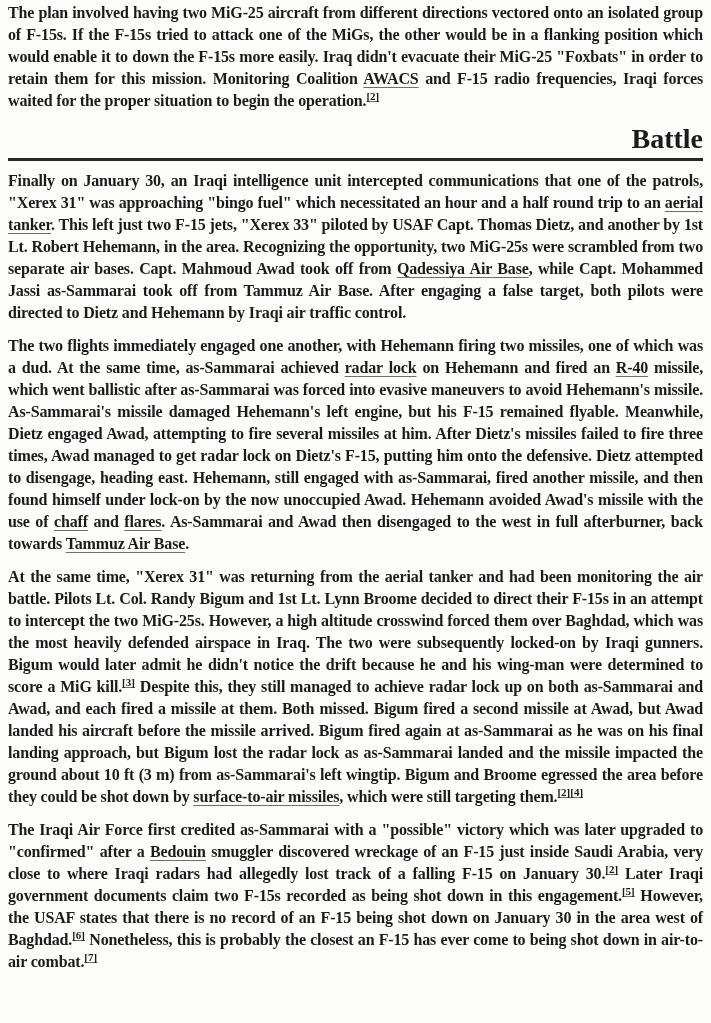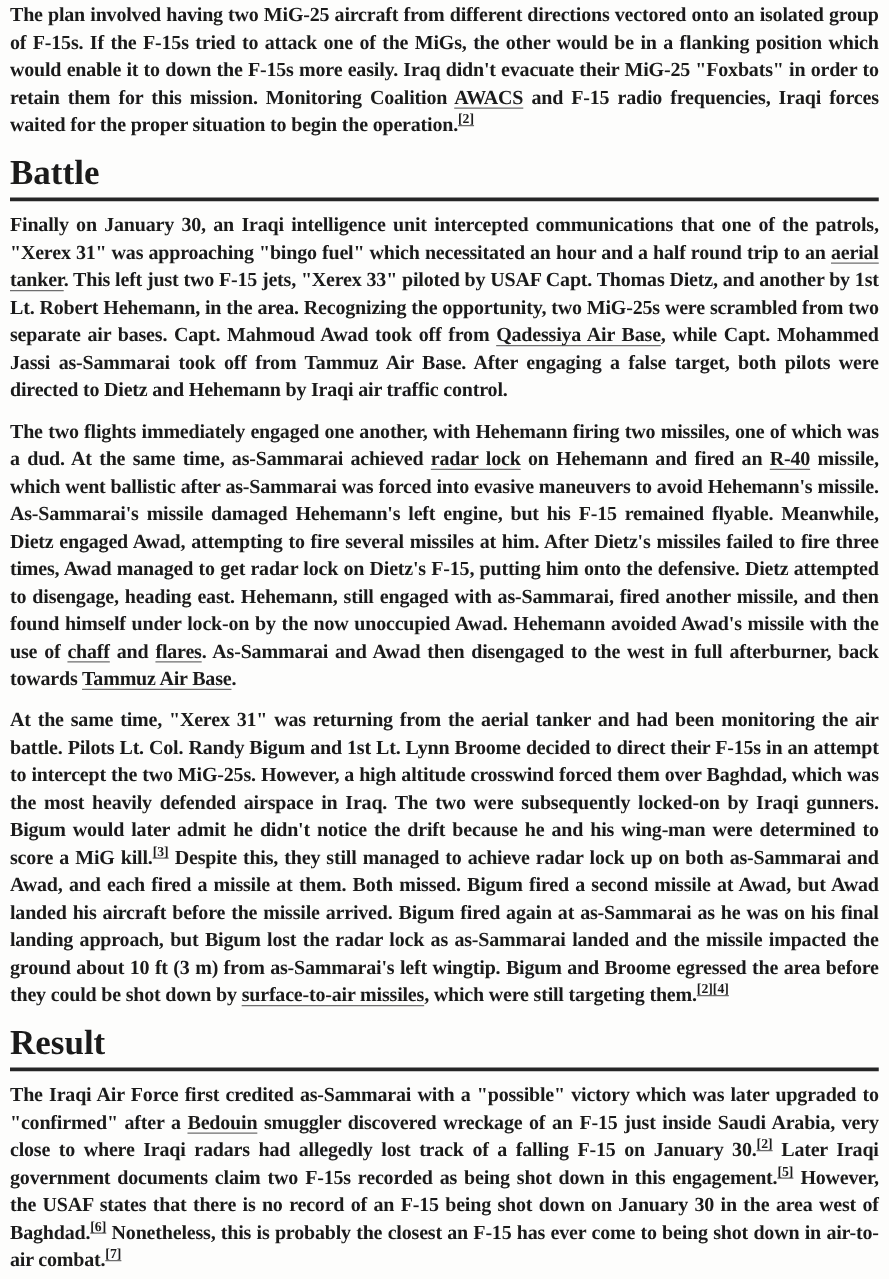--- a/index.html
+++ b/index.html
@@ -27,21 +27,21 @@
     font-weight: bold;
   }
   .section-heading {
     font-size: 28px;
     line-height: 32px;
     font-weight: bold;
     letter-spacing: 0;
     margin: 5px 0 9px 0;
     padding-bottom: 3px;
     border-bottom: 3px solid #262626;
-    text-align: left;
+    text-align: right;
   }
   .wikilink {
     color: inherit;
     text-decoration: underline;
     text-decoration-color: #6e6e6e;
     text-decoration-thickness: 1px;
     text-underline-offset: 2.5px;
     cursor: pointer;
   }
   sup.ref {
@@ -57,15 +57,14 @@
 </style>
 </head>
 <body>
 
 <main class="article">
     <p class="para">The plan involved having two MiG-25 aircraft from different directions vectored onto an isolated group of F-15s. If the F-15s tried to attack one of the MiGs, the other would be in a flanking position which would enable it to down the F-15s more easily. Iraq didn't evacuate their MiG-25 "Foxbats" in order to retain them for this mission. Monitoring Coalition <a class="wikilink">AWACS</a> and F-15 radio frequencies, Iraqi forces waited for the proper situation to begin the operation.<sup class="ref">[2]</sup></p>
     <h2 class="section-heading">Battle</h2>
     <p class="para">Finally on January 30, an Iraqi intelligence unit intercepted communications that one of the patrols, "Xerex 31" was approaching "bingo fuel" which necessitated an hour and a half round trip to an <a class="wikilink">aerial tanker</a>. This left just two F-15 jets, "Xerex 33" piloted by USAF Capt. Thomas Dietz, and another by 1st Lt. Robert Hehemann, in the area. Recognizing the opportunity, two MiG-25s were scrambled from two separate air bases. Capt. Mahmoud Awad took off from <a class="wikilink">Qadessiya Air Base</a>, while Capt. Mohammed Jassi as-Sammarai took off from Tammuz Air Base. After engaging a false target, both pilots were directed to Dietz and Hehemann by Iraqi air traffic control.</p>
     <p class="para">The two flights immediately engaged one another, with Hehemann firing two missiles, one of which was a dud. At the same time, as-Sammarai achieved <a class="wikilink">radar lock</a> on Hehemann and fired an <a class="wikilink">R-40</a> missile, which went ballistic after as-Sammarai was forced into evasive maneuvers to avoid Hehemann's missile. As-Sammarai's missile damaged Hehemann's left engine, but his F-15 remained flyable. Meanwhile, Dietz engaged Awad, attempting to fire several missiles at him. After Dietz's missiles failed to fire three times, Awad managed to get radar lock on Dietz's F-15, putting him onto the defensive. Dietz attempted to disengage, heading east. Hehemann, still engaged with as-Sammarai, fired another missile, and then found himself under lock-on by the now unoccupied Awad. Hehemann avoided Awad's missile with the use of <a class="wikilink">chaff</a> and <a class="wikilink">flares</a>. As-Sammarai and Awad then disengaged to the west in full afterburner, back towards <a class="wikilink">Tammuz Air Base</a>.</p>
     <p class="para">At the same time, "Xerex 31" was returning from the aerial tanker and had been monitoring the air battle. Pilots Lt. Col. Randy Bigum and 1st Lt. Lynn Broome decided to direct their F-15s in an attempt to intercept the two MiG-25s. However, a high altitude crosswind forced them over Baghdad, which was the most heavily defended airspace in Iraq. The two were subsequently locked-on by Iraqi gunners. Bigum would later admit he didn't notice the drift because he and his wing-man were determined to score a MiG kill.<sup class="ref">[3]</sup> Despite this, they still managed to achieve radar lock up on both as-Sammarai and Awad, and each fired a missile at them. Both missed. Bigum fired a second missile at Awad, but Awad landed his aircraft before the missile arrived. Bigum fired again at as-Sammarai as he was on his final landing approach, but Bigum lost the radar lock as as-Sammarai landed and the missile impacted the ground about 10 ft (3 m) from as-Sammarai's left wingtip. Bigum and Broome egressed the area before they could be shot down by <a class="wikilink">surface-to-air missiles</a>, which were still targeting them.<sup class="ref">[2]</sup><sup class="ref">[4]</sup></p>
-    <h2 class="section-heading">Result</h2>
     <p class="para">The Iraqi Air Force first credited as-Sammarai with a "possible" victory which was later upgraded to "confirmed" after a <a class="wikilink">Bedouin</a> smuggler discovered wreckage of an F-15 just inside Saudi Arabia, very close to where Iraqi radars had allegedly lost track of a falling F-15 on January 30.<sup class="ref">[2]</sup> Later Iraqi government documents claim two F-15s recorded as being shot down in this engagement.<sup class="ref">[5]</sup> However, the USAF states that there is no record of an F-15 being shot down on January 30 in the area west of Baghdad.<sup class="ref">[6]</sup> Nonetheless, this is probably the closest an F-15 has ever come to being shot down in air-to-air combat.<sup class="ref">[7]</sup></p>
   </main>
 
 </body></html>

